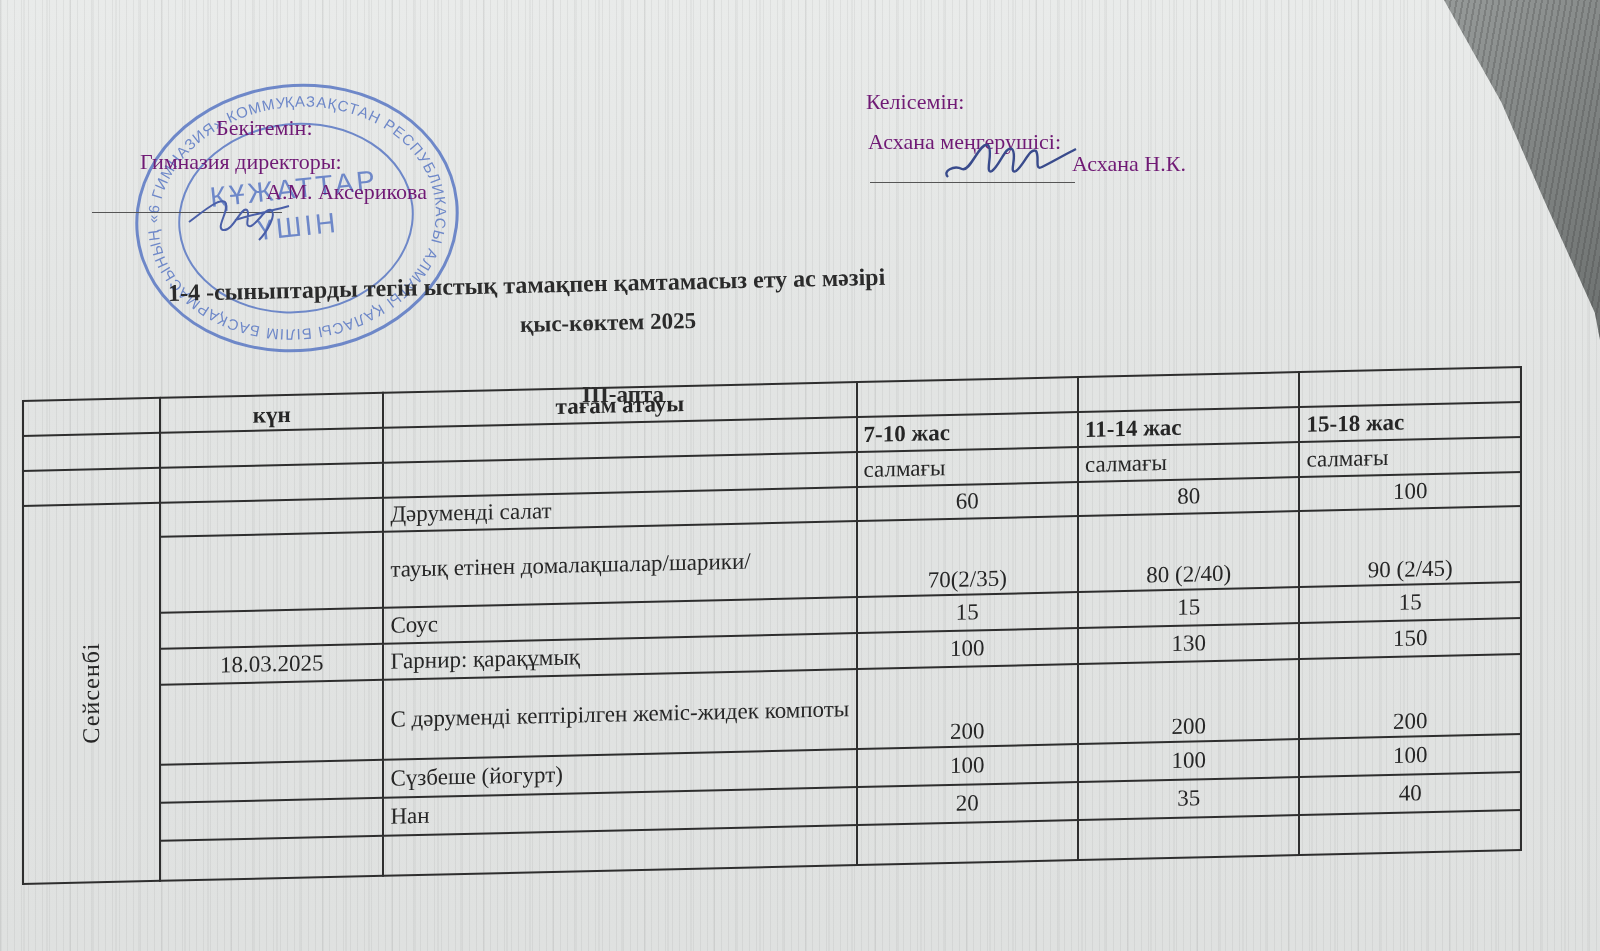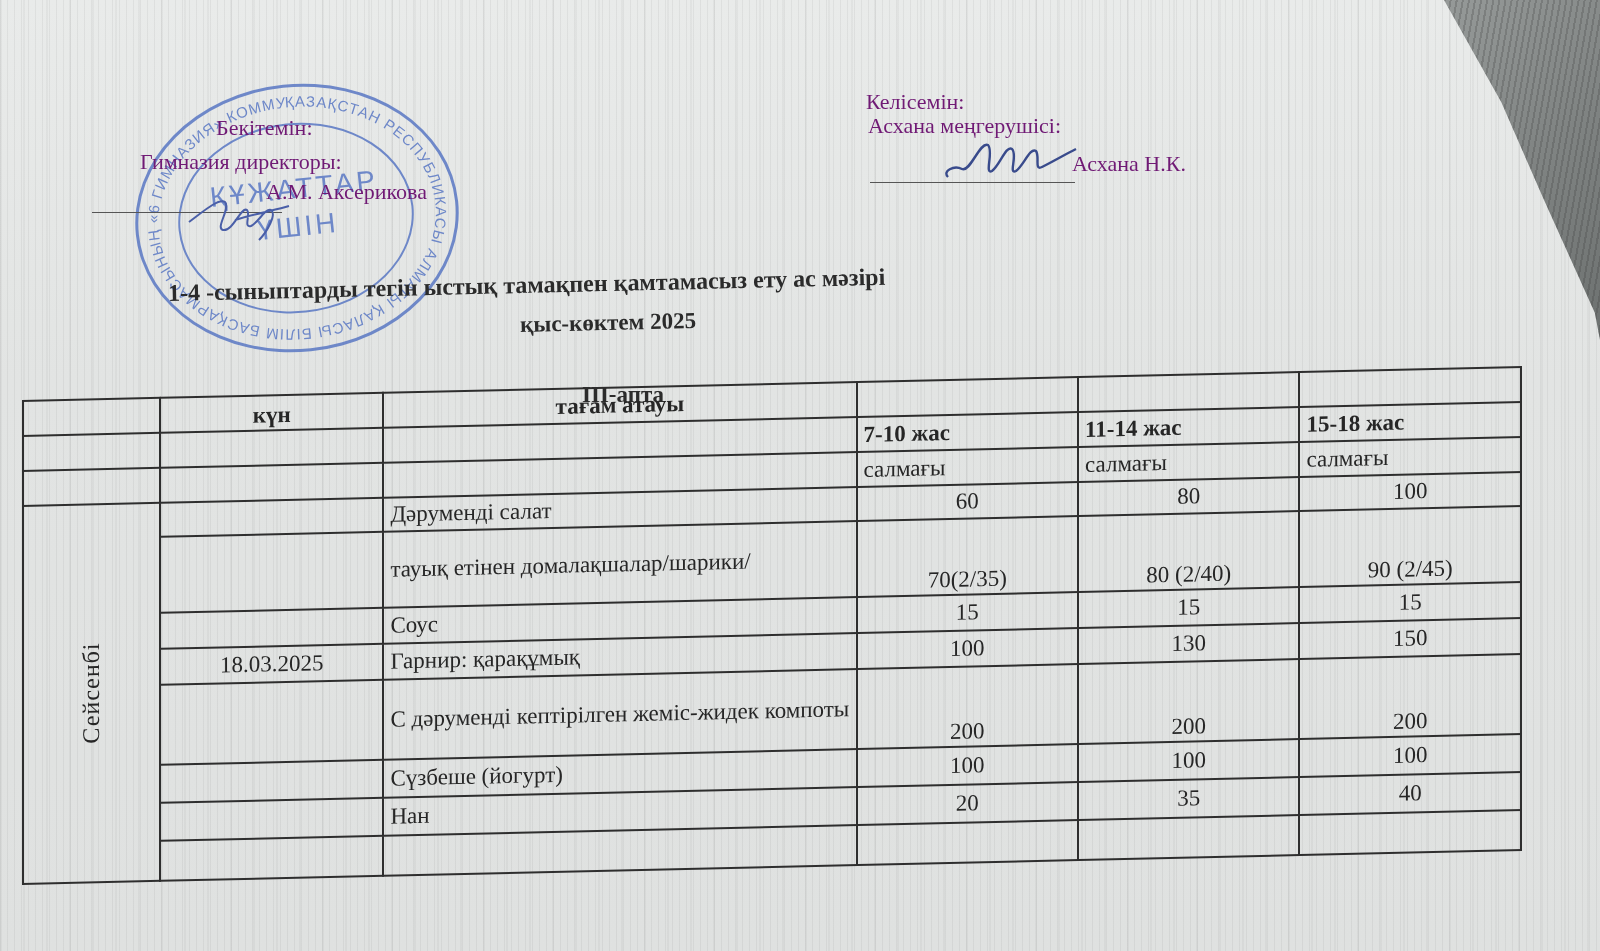--- a/index.html
+++ b/index.html
@@ -102,21 +102,21 @@
 
 <div class="abs approve-block" style="left:216px; top:114px;">Бекітемін:</div>
 <div class="abs approve-block" style="left:140px; top:148px;">Гимназия директоры:</div>
 <div class="abs" style="left:92px; top:212px; width:190px; border-top:1.5px solid #555;"></div>
 <div class="abs approve-block" style="left:266px; top:178px;font-family:Liberation Serif, serif;">А.М. Аксерикова</div>
 <svg class="sig" style="left:185px; top:180px;" width="110" height="70" viewBox="0 0 110 70">
   <path d="M4,42 C20,30 34,18 40,22 C46,28 30,48 38,50 C48,52 56,26 62,30 C66,34 58,48 66,46 C74,42 80,28 86,30 C92,34 82,52 74,60 M50,40 C70,34 90,30 104,26" stroke="#4a5fa8" stroke-width="2" fill="none"></path>
 </svg>
 
 <div class="abs approve-block" style="left:866px; top:88px;">Келісемін:</div>
-<div class="abs approve-block" style="left:868px; top:112px;">Асхана меңгерушісі:</div>
+<div class="abs approve-block" style="left:868px; top:128px;">Асхана меңгерушісі:</div>
 <div class="abs" style="left:870px; top:182px; width:205px; border-top:1.5px solid #555;"></div>
 <div class="abs approve-block" style="left:1072px; top:150px;">Асхана Н.К.</div>
 <svg class="sig" style="left:940px; top:135px;" width="140" height="50" viewBox="0 0 140 50">
   <path d="M8,42 C2,36 14,30 22,34 C30,38 40,6 48,10 C54,16 44,40 52,36 C60,30 66,10 72,14 C78,20 68,40 76,36 C84,30 90,12 96,16 C100,22 94,36 102,32 C114,26 124,20 136,14" stroke="#394b8c" stroke-width="2.4" fill="none"></path>
 </svg>
 
 <div class="abs title-main" style="left:168px; top:280px;">1-4 -сыныптарды тегін ыстық тамақпен қамтамасыз ету ас мәзірі</div>
 <div class="abs title-sub" style="left:520px; top:310px;">қыс-көктем  2025</div>
 <div class="abs week" style="left:582px; top:382px;">ІІІ-апта</div>
 

